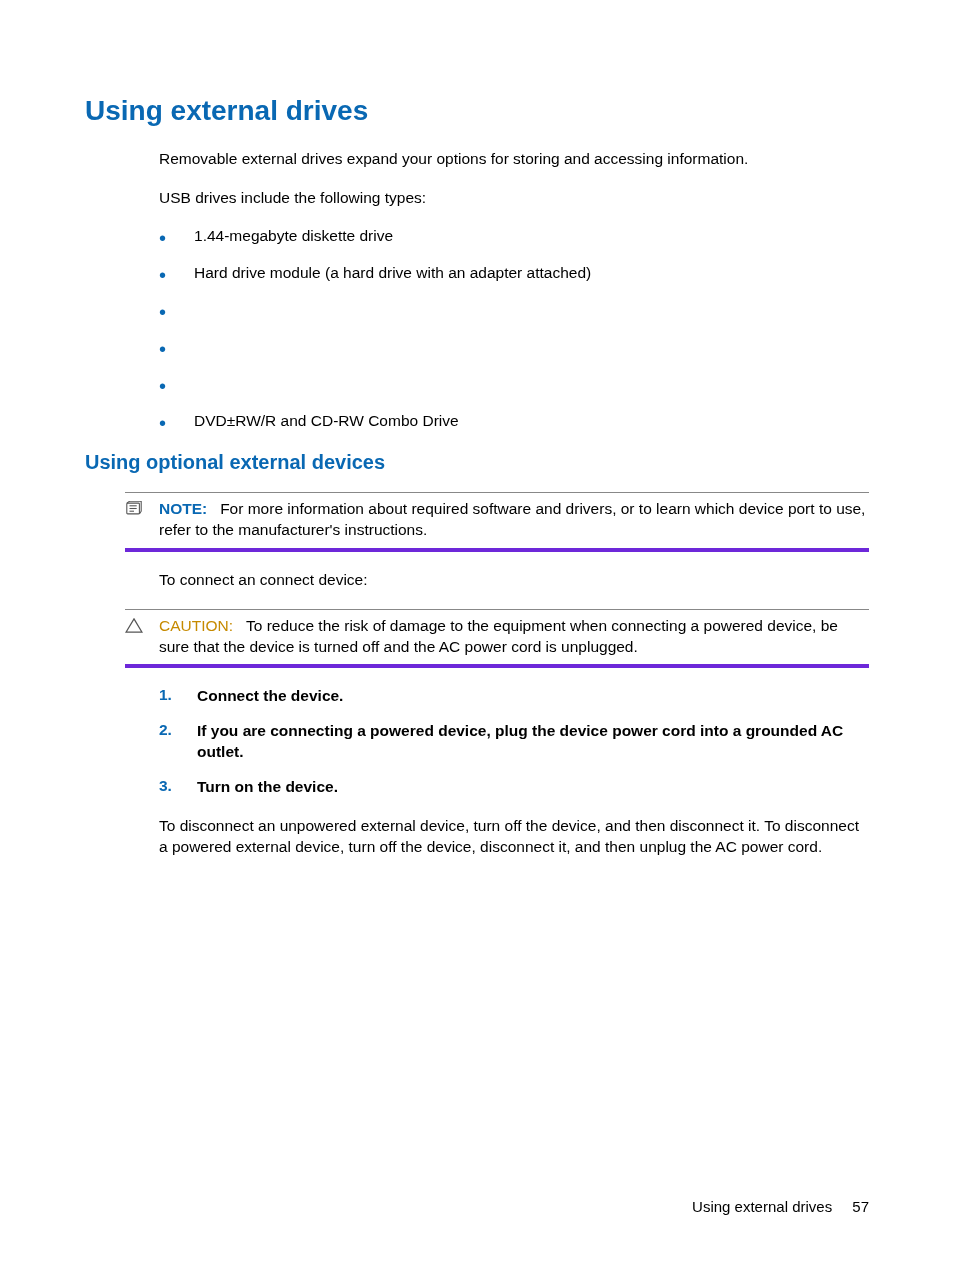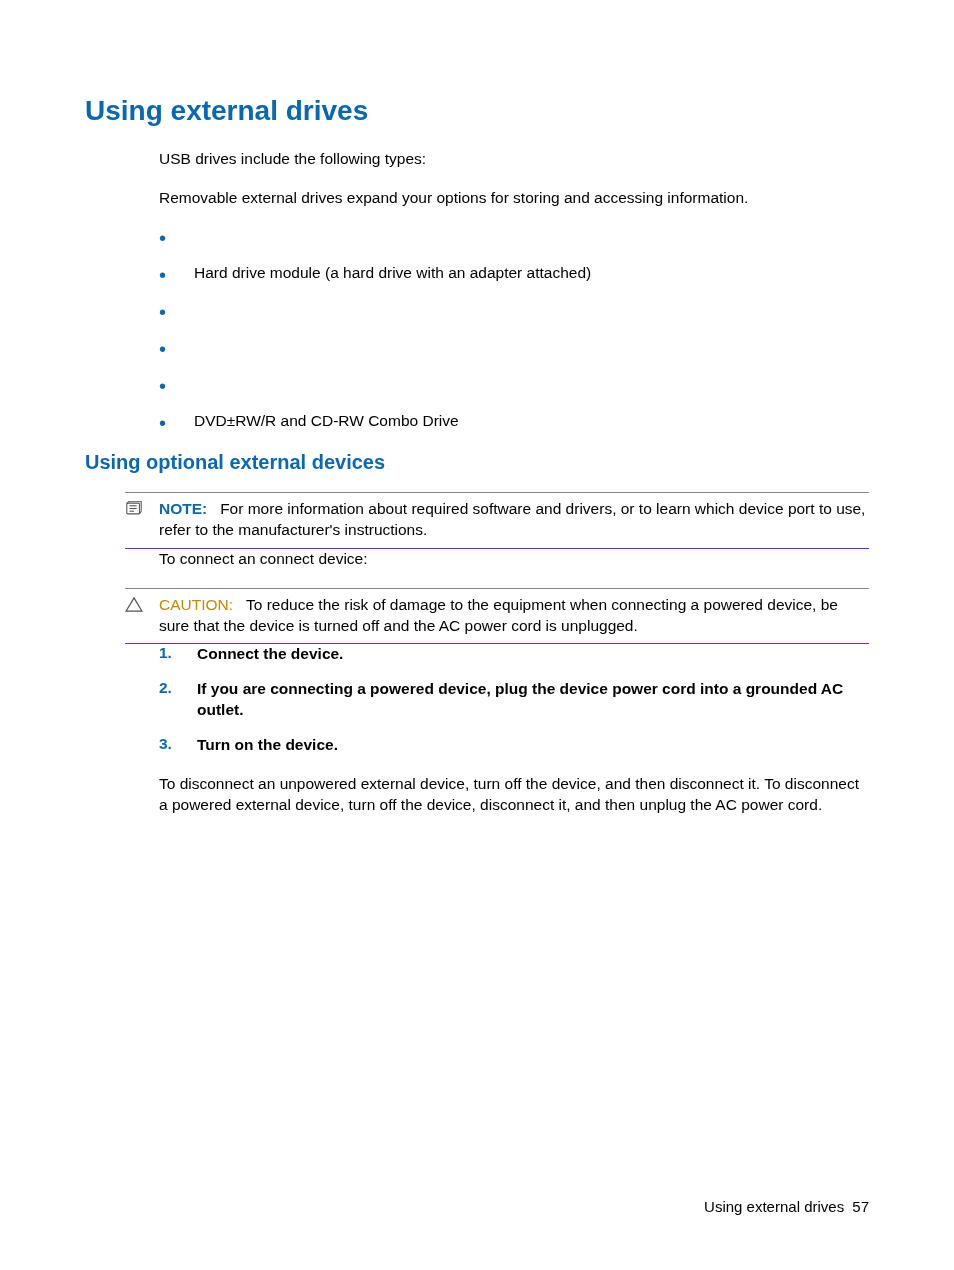--- a/index.html
+++ b/index.html
@@ -57,22 +57,23 @@
     .h2 {
       color: #0968b3;
       font-size: 20px;
       font-weight: bold;
       margin-bottom: 18px;
       margin-top: 10px;
     }
     .callout {
       margin-left: 40px;
       border-top: 1px solid #888;
-      border-bottom: 1px solid #6d28d9;
+      border-bottom: 4px solid #6d28d9;
       padding: 6px 0 7px 0;
+      margin-bottom: 18px;
     }
     .callout-inner {
       display: flex;
       align-items: flex-start;
     }
     .callout-icon {
       width: 20px;
       flex-shrink: 0;
       margin-right: 14px;
       margin-top: 2px;
@@ -114,43 +115,44 @@
       line-height: 1.35;
       font-weight: bold;
     }
     .footer {
       position: absolute;
       bottom: 55px;
       right: 85px;
       font-size: 15px;
     }
     .footer-page {
-      margin-left: 4px;
+      margin-left: 16px;
     }
     .note-icon svg {
       width: 18px;
       height: 15px;
     }
     .caution-icon svg {
       width: 18px;
       height: 16px;
     }
   </style>
 </head>
 <body>
 
 <div class="content">
   <h1 class="h1">Using external drives</h1>
 
+  <p class="body-text">Removable external drives expand your options for storing and accessing information.</p>
   <p class="body-text">USB drives include the following types:</p>
-  <p class="body-text">Removable external drives expand your options for storing and accessing information.</p>
 
   <div class="bullet-list">
     <div class="bullet-item">
       <span class="bullet-dot">•</span>
+      <span class="bullet-text">1.44-megabyte diskette drive</span>
     </div>
     <div class="bullet-item">
       <span class="bullet-dot">•</span>
       <span class="bullet-text">Hard drive module (a hard drive with an adapter attached)</span>
     </div>
     <div class="bullet-item">
       <span class="bullet-dot">•</span>
     </div>
     <div class="bullet-item">
       <span class="bullet-dot">•</span>

